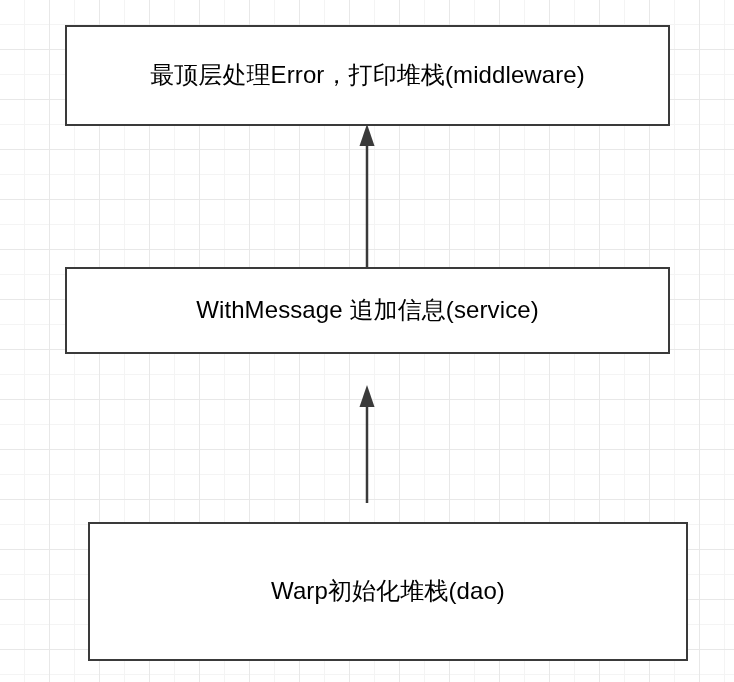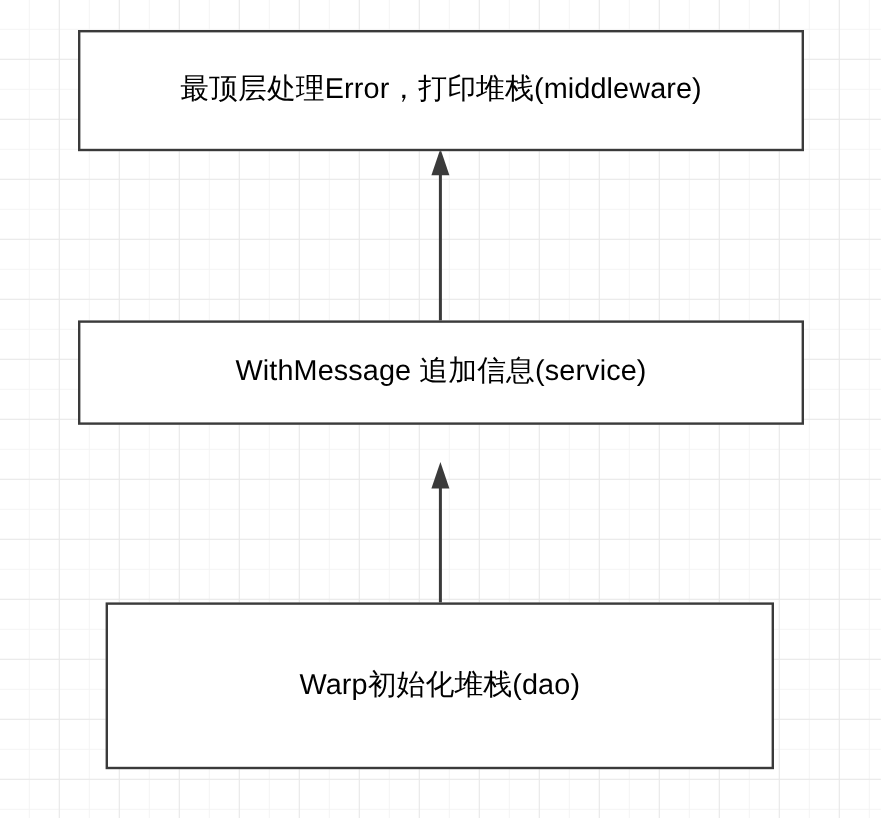--- a/index.html
+++ b/index.html
@@ -59,22 +59,22 @@
     height: 101px;
   }
   #node-service {
     left: 65px;
     top: 267px;
     width: 605px;
     height: 87px;
   }
   #node-dao {
     left: 88px;
-    top: 502px;
-    width: 557px;
+    top: 522px;
+    width: 600px;
     height: 139px;
     align-items: center;
   }
   .edge {
     position: absolute;
     z-index: 1;
     overflow: visible;
   }
   #edge-service-to-middleware {
     left: 340px;

